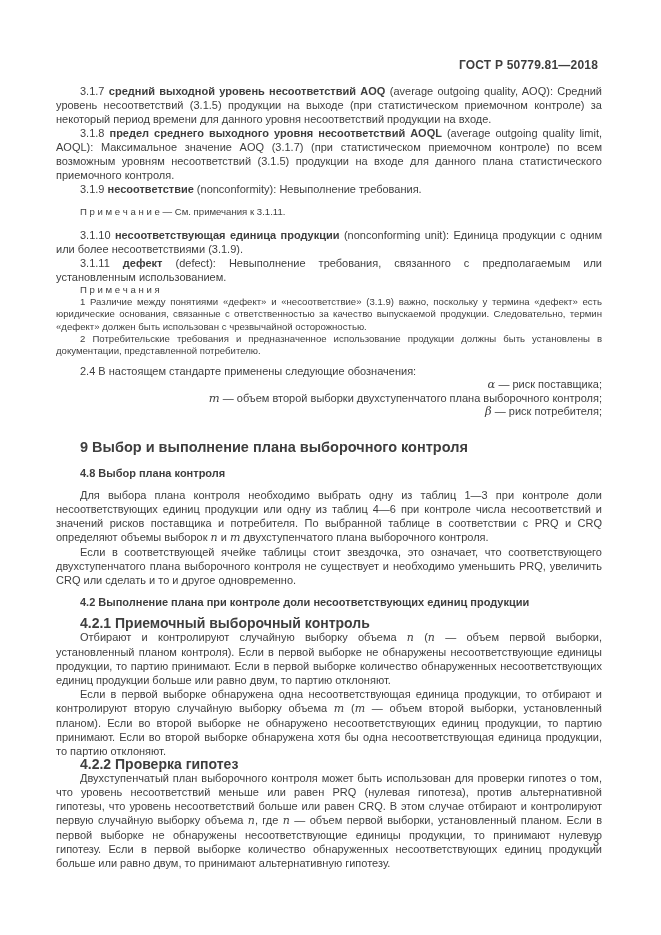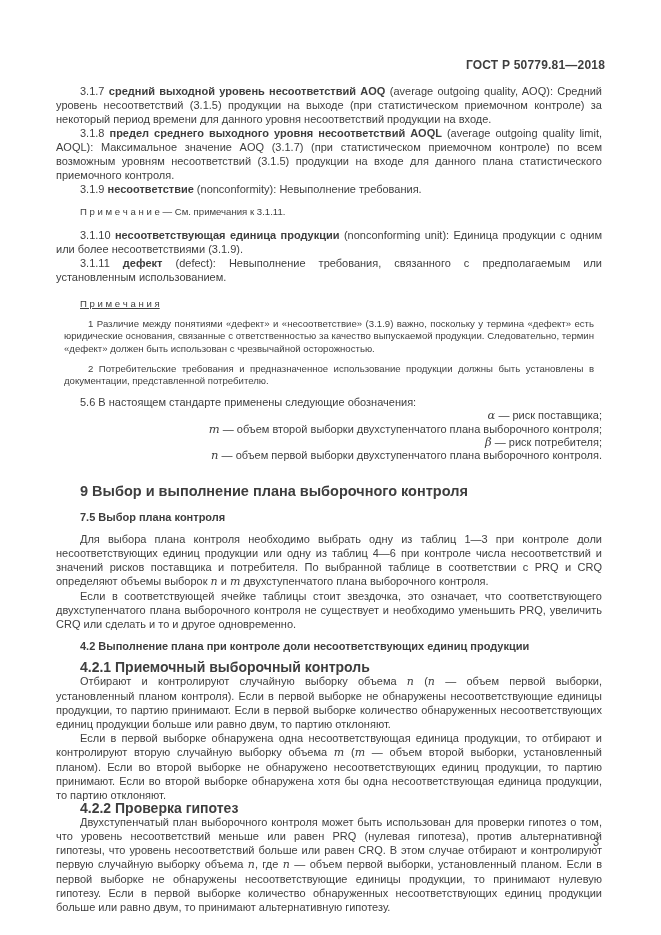--- a/index.html
+++ b/index.html
@@ -12,21 +12,21 @@
     height: 935px;
     background: #ffffff;
     overflow: hidden;
     font-family: "Liberation Sans", sans-serif;
     color: #3e3e3e;
   }
   .header {
     position: absolute;
     top: 58px;
     left: 56px;
-    right: 56px;
+    right: 63px;
     text-align: right;
     font-weight: bold;
     font-size: 12px;
     letter-spacing: 0.2px;
   }
   main.doc-body {
     position: absolute;
     top: 84px;
     left: 56px;
     right: 59px;
@@ -43,29 +43,28 @@
     font-size: 9.6px;
     line-height: 12px;
     text-align: justify;
     text-indent: 24px;
     margin: 10px 0;
   }
   .note-title {
     font-size: 9.6px;
     line-height: 12px;
     text-indent: 24px;
-    margin: 14px 0 0 0;
-    text-decoration: underline;
+    margin: 0 0 0 0;
   }
   .note {
     font-size: 9.6px;
     line-height: 12.3px;
     text-align: justify;
     text-indent: 24px;
-    margin: 8px;
+    margin: 0;
   }
   .note + .para { margin-top: 7px; }
   .sym {
     font-size: 11px;
     line-height: 13.2px;
     padding-left: 28px;
     text-align: right;
   }
   .h1 {
     font-size: 14.5px;
@@ -118,27 +117,26 @@
   <main class="doc-body">
       <div class="para"><span>3.1.7 </span><span class="b">средний выходной уровень несоответствий AOQ</span><span> (average outgoing quality, AOQ): Средний уровень несоответствий (3.1.5) продукции на выходе (при статистическом приемочном контроле) за некоторый период времени для данного уровня несоответствий продукции на входе.</span></div>
       <div class="para"><span>3.1.8 </span><span class="b">предел среднего выходного уровня несоответствий AOQL</span><span> (average outgoing quality limit, AOQL): Максимальное значение AOQ (3.1.7) (при статистическом приемочном контроле) по всем возможным уровням несоответствий (3.1.5) продукции на входе для данного плана статистического приемочного контроля.</span></div>
       <div class="para"><span>3.1.9 </span><span class="b">несоответствие</span><span> (nonconformity): Невыполнение требования.</span></div>
       <div class="note-solo"><span>П р и м е ч а н и е — См. примечания к 3.1.11.</span></div>
       <div class="para"><span>3.1.10 </span><span class="b">несоответствующая единица продукции</span><span> (nonconforming unit): Единица продукции с одним или более несоответствиями (3.1.9).</span></div>
       <div class="para"><span>3.1.11 </span><span class="b">дефект</span><span> (defect): Невыполнение требования, связанного с предполагаемым или установленным использованием.</span></div>
       <div class="note-title"><span>П р и м е ч а н и я</span></div>
       <div class="note"><span>1 Различие между понятиями «дефект» и «несоответствие» (3.1.9) важно, поскольку у термина «дефект» есть юридические основания, связанные с ответственностью за качество выпускаемой продукции. Следовательно, термин «дефект» должен быть использован с чрезвычайной осторожностью.</span></div>
       <div class="note"><span>2 Потребительские требования и предназначенное использование продукции должны быть установлены в документации, представленной потребителю.</span></div>
-      <div class="para"><span>5.6 В настоящем стандарте применены следующие обозначения:</span></div>
+      <div class="para"><span>2.4 В настоящем стандарте применены следующие обозначения:</span></div>
       <div class="sym"><span class="sym-letter">α</span><span> — риск поставщика;</span></div>
       <div class="sym"><span class="sym-letter">m</span><span> — объем второй выборки двухступенчатого плана выборочного контроля;</span></div>
       <div class="sym"><span class="sym-letter">β</span><span> — риск потребителя;</span></div>
-      <div class="sym"><span class="sym-letter">n</span><span> — объем первой выборки двухступенчатого плана выборочного контроля.</span></div>
       <div class="h1"><span>9 Выбор и выполнение плана выборочного контроля</span></div>
-      <div class="h2"><span>7.5 Выбор плана контроля</span></div>
+      <div class="h2"><span>4.8 Выбор плана контроля</span></div>
       <div class="para"><span>Для выбора плана контроля необходимо выбрать одну из таблиц 1—3 при контроле доли несоответствующих единиц продукции или одну из таблиц 4—6 при контроле числа несоответствий и значений рисков поставщика и потребителя. По выбранной таблице в соответствии с PRQ и CRQ определяют объемы выборок </span><span class="i">n</span><span> и </span><span class="i">m</span><span> двухступенчатого плана выборочного контроля.</span></div>
       <div class="para"><span>Если в соответствующей ячейке таблицы стоит звездочка, это означает, что соответствующего двухступенчатого плана выборочного контроля не существует и необходимо уменьшить PRQ, увеличить CRQ или сделать и то и другое одновременно.</span></div>
       <div class="h2"><span>4.2 Выполнение плана при контроле доли несоответствующих единиц продукции</span></div>
       <div class="h3"><span>4.2.1 Приемочный выборочный контроль</span></div>
       <div class="para"><span>Отбирают и контролируют случайную выборку объема </span><span class="i">n</span><span> (</span><span class="i">n</span><span> — объем первой выборки, установленный планом контроля). Если в первой выборке не обнаружены несоответствующие единицы продукции, то партию принимают. Если в первой выборке количество обнаруженных несоответствующих единиц продукции больше или равно двум, то партию отклоняют.</span></div>
       <div class="para"><span>Если в первой выборке обнаружена одна несоответствующая единица продукции, то отбирают и контролируют вторую случайную выборку объема </span><span class="i">m</span><span> (</span><span class="i">m</span><span> — объем второй выборки, установленный планом). Если во второй выборке не обнаружено несоответствующих единиц продукции, то партию принимают. Если во второй выборке обнаружена хотя бы одна несоответствующая единица продукции, то партию отклоняют.</span></div>
       <div class="h3"><span>4.2.2 Проверка гипотез</span></div>
       <div class="para"><span>Двухступенчатый план выборочного контроля может быть использован для проверки гипотез о том, что уровень несоответствий меньше или равен PRQ (нулевая гипотеза), против альтернативной гипотезы, что уровень несоответствий больше или равен CRQ. В этом случае отбирают и контролируют первую случайную выборку объема </span><span class="i">n</span><span>, где </span><span class="i">n</span><span> — объем первой выборки, установленный планом. Если в первой выборке не обнаружены несоответствующие единицы продукции, то принимают нулевую гипотезу. Если в первой выборке количество обнаруженных несоответствующих единиц продукции больше или равно двум, то принимают альтернативную гипотезу.</span></div>
     </main>
 

